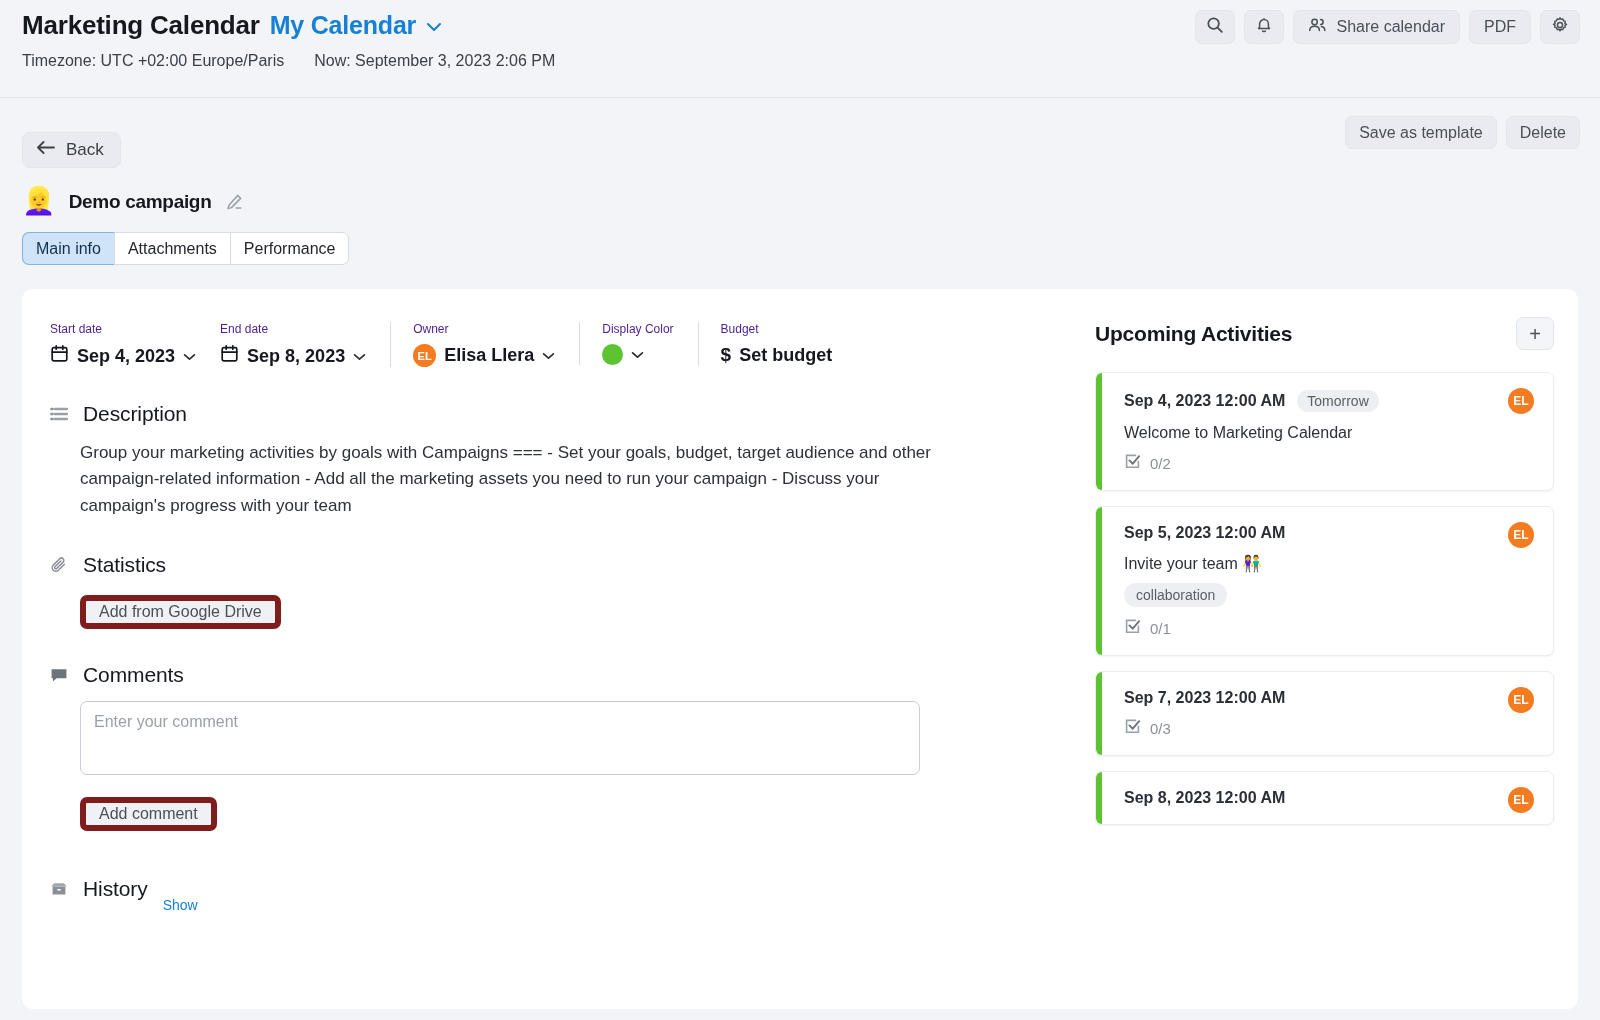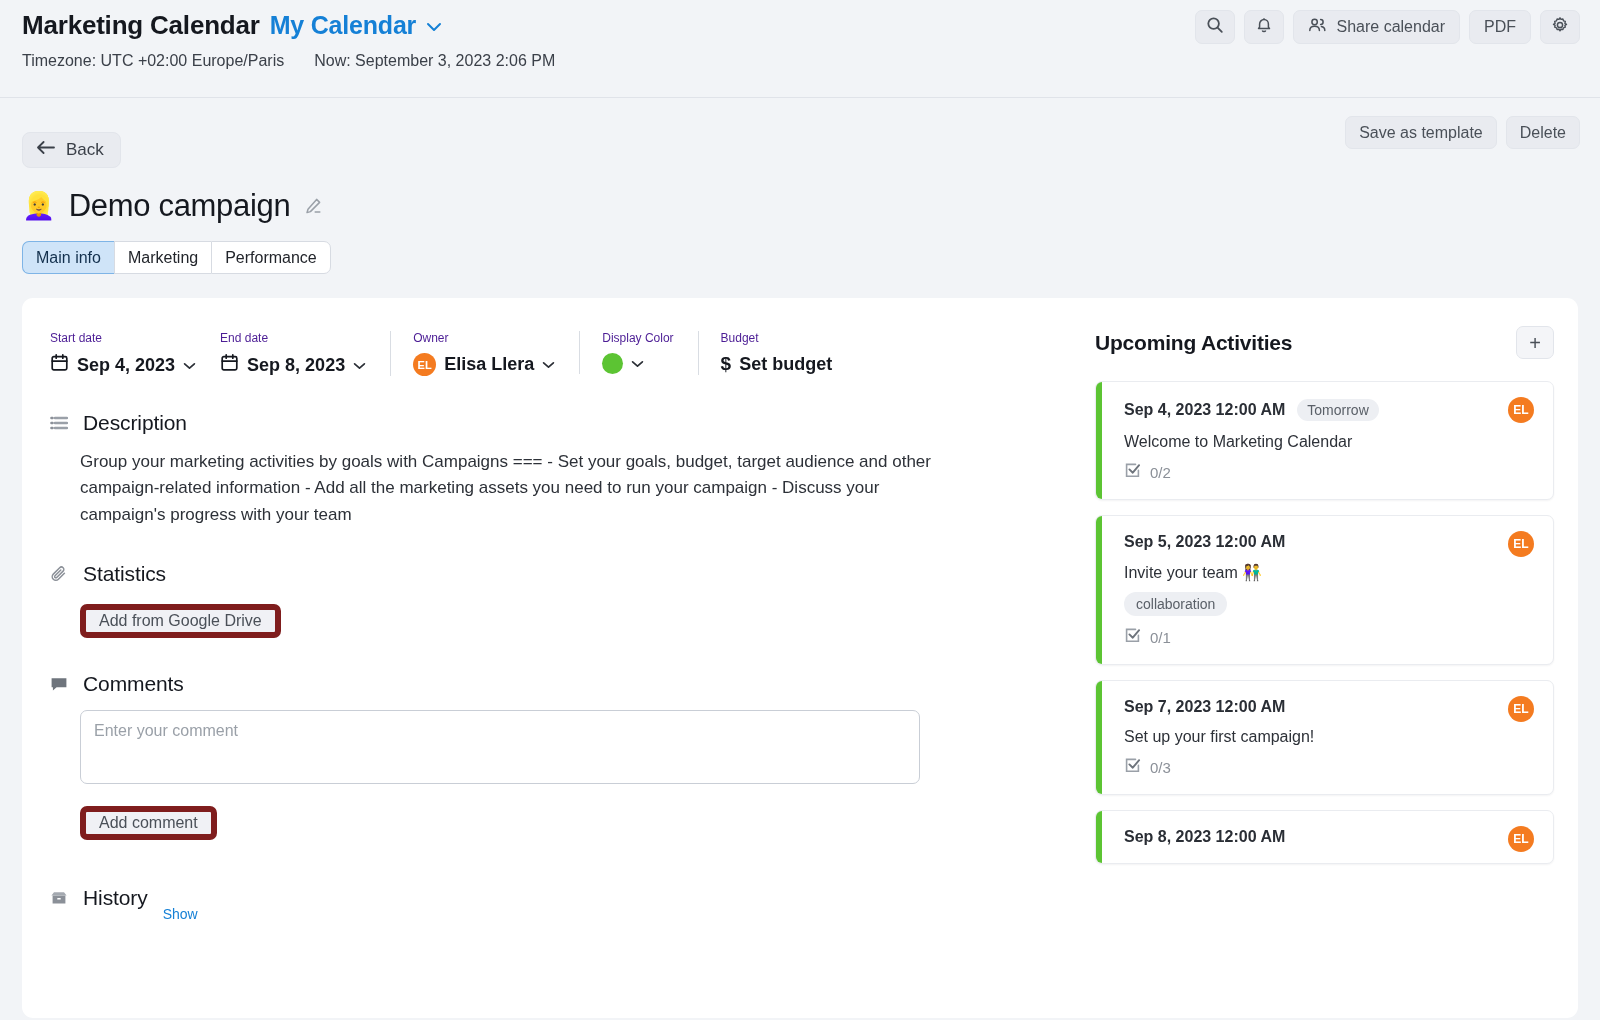--- a/index.html
+++ b/index.html
@@ -57,21 +57,21 @@
   .right-actions { position: absolute; top: 18px; right: 20px; display: flex; gap: 9px; }
   .ghost-btn {
     height: 33px; padding: 0 13px; border-radius: 7px;
     background: #E9EBF0; border: 1px solid #E2E5EB;
     font-size: 16px; color: #4a5058; cursor: pointer;
     display: flex; align-items: center;
   }
 
   .camp-title-row { display: flex; align-items: center; gap: 13px; margin-top: 20px; }
   .camp-emoji { font-size: 27px; line-height: 1; }
-  .camp-title { font-size: 31px; font-weight: normal; letter-spacing: -0.3px; color: #15181F; }
+  .camp-title { font-size: 19px; font-weight: bold; letter-spacing: -0.3px; color: #15181F; }
   .pencil { cursor: pointer; color: #9aa0a8; display: flex; }
 
   .tabs { display: flex; margin-top: 17px; }
   .tab {
     height: 33px; padding: 0 13px; display: flex; align-items: center;
     font-size: 16px; background: #fff; border: 1px solid #D7DBE2;
     border-right: none; color: #22252b; cursor: pointer;
   }
   .tab:first-child { border-radius: 7px 0 0 7px; }
   .tab:last-child { border-right: 1px solid #D7DBE2; border-radius: 0 7px 7px 0; }
@@ -244,21 +244,21 @@
     <span class="pencil">
       <svg width="20" height="20" viewBox="0 0 20 20">
           <path d="M13.6 3.4l3 3L7.4 15.6 4 16.6l1-3.4z" stroke="#9aa0a8" stroke-width="1.5" fill="none" stroke-linejoin="round"></path>
           <path d="M12.2 15.9h4.6" stroke="#9aa0a8" stroke-width="1.5" stroke-linecap="round"></path>
         </svg>
     </span>
   </div>
 
   <div class="tabs">
     <div class="tab active">Main info</div>
-    <div class="tab">Marketing</div>
+    <div class="tab">Attachments</div>
     <div class="tab">Performance</div>
   </div>
 </div>
 
 <div class="card">
 
   <div class="left-col">
 
     <div class="metarow">
       <div class="mcell">
@@ -429,21 +429,20 @@
           <span>0/1</span>
         </div>
       </div>
 
       <div class="act-card">
         <div class="act-bar" style="background: rgb(92, 196, 51);"></div>
         <div class="act-avatar">EL</div>
         <div class="act-top">
           <span class="act-date">Sep 7, 2023 12:00 AM</span>
         </div>
-        <div class="act-name">Set up your first campaign!</div>
         <div class="act-check">
           <span>
             <svg width="17" height="17" viewBox="0 0 17 17">
                 <path d="M14.4 8.3v5.9H2.6V2.4h8.9" stroke="#9aa0a8" stroke-width="1.6" fill="none" stroke-linecap="round"></path>
                 <path d="M5.4 7.4l3.4 3.3 6.3-7.5" stroke="#6e747c" stroke-width="1.9" fill="none" stroke-linecap="round" stroke-linejoin="round"></path>
               </svg>
           </span>
           <span>0/3</span>
         </div>
       </div>

